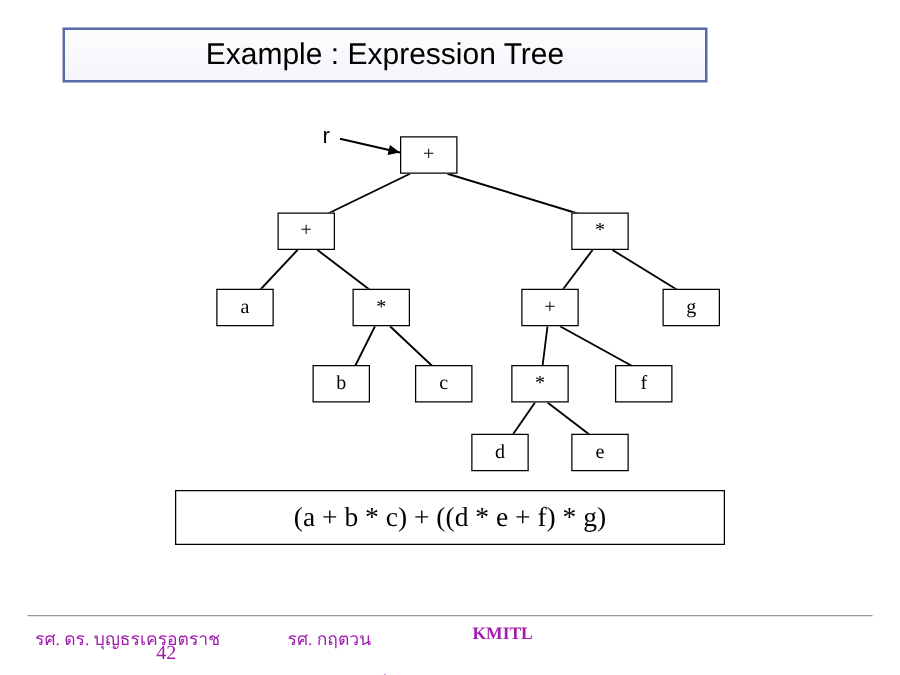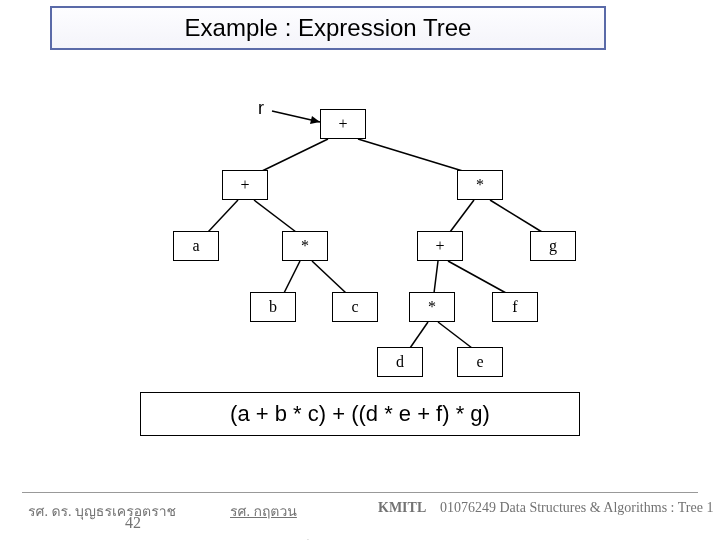--- a/index.html
+++ b/index.html
@@ -7,22 +7,22 @@
     margin: 0;
     width: 720px;
     height: 540px;
     background: #fff;
     font-family: "Comic Sans MS", "Angsana New", cursive, sans-serif;
     position: relative;
   }
   .title-box {
     position: absolute;
     left: 50px;
-    top: 6px;
-    width: 556px;
+    top: 22px;
+    width: 516px;
     height: 44px;
     border: 2px solid #5a6aa8;
     background: linear-gradient(#fdfdff, #f4f4fa);
     display: flex;
     align-items: center;
     justify-content: center;
     font-size: 24px;
     color: #000;
   }
   .canvas {
@@ -55,31 +55,31 @@
     left: 140px;
     top: 392px;
     width: 440px;
     height: 44px;
     border: 1px solid #000;
     background: #fff;
     display: flex;
     align-items: center;
     justify-content: center;
     font-size: 22px;
-    font-family: Liberation Sans, sans-serif;
+    font-family: Liberation Serif, serif;
   }
   .footer {
     position: absolute;
     left: 0;
     bottom: 0;
     width: 720px;
     height: 48px;
     font-family: "Angsana New", serif;
     font-size: 14px;
-    color: #737373;
+    color: #a21caf;
   }
   .footer-rule {
     position: absolute;
     left: 22px;
     top: 0;
     width: 676px;
     height: 0;
     border-top: 1px solid #999;
   }
   .footer-item {
@@ -177,18 +177,17 @@
 </div>
 
 <div class="expr-box">
   <span>(a + b * c) + ((d * e + f) * g)</span>
 </div>
 
 <div class="footer">
   <div class="footer-rule"></div>
   <span class="footer-item" style="left:28px;">รศ. ดร. บุญธร</span>
   <span class="footer-item" style="left:112px;">เครอตราช</span>
-  <span class="footer-item" style="left:230px;text-decoration:underline;">รศ. กฤตวน</span>
+  <span class="footer-item" style="left:230px;">รศ. กฤตวน</span>
   <span class="footer-item" style="left:300px;margin-top:32px;">ศรบรณ</span>
   <span class="footer-item" style="left:378px;font-weight:bold;">KMITL</span>
-  <span class="footer-item" style="left:440px;">01076249 Data Structures &amp; Algorithms : Tree 1</span>
   <span class="slide-num">42</span>
 </div>
 
 </body></html>

